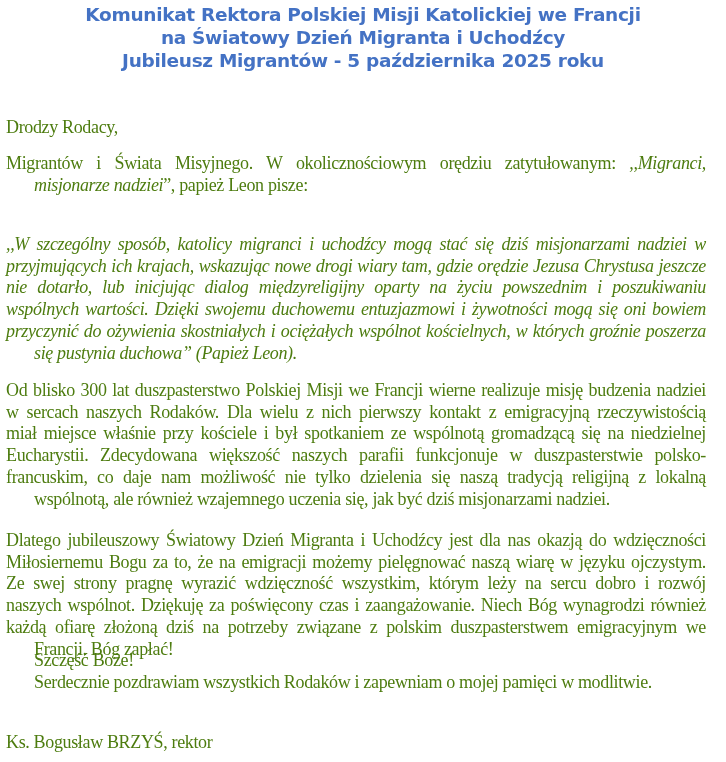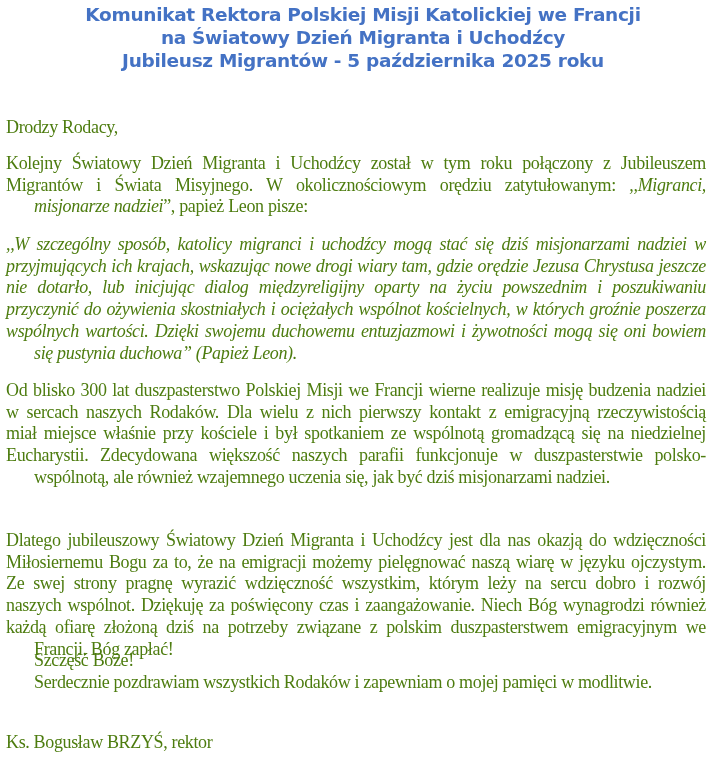--- a/index.html
+++ b/index.html
@@ -42,39 +42,39 @@
 
   <div class="title" style="color: rgb(68, 114, 196);">
     <div>Komunikat Rektora Polskiej Misji Katolickiej we Francji</div>
     <div>na Światowy Dzień Migranta i Uchodźcy</div>
     <div>Jubileusz Migrantów - 5 października 2025 roku</div>
   </div>
 
   <div id="greeting" class="body-text">Drodzy Rodacy,</div>
 
   <div id="p1" class="body-text">
-    <span class="jline">Kolejny Światowy Dzień Migranta i Uchodźcy został w tym roku połączony z Jubileuszem</span>
     <span class="jline"><span>Migrantów i Świata Misyjnego. W okolicznościowym orędziu zatytułowanym: </span><span class="italic">,,Migranci,</span></span>
     <span class="line"><span class="italic">misjonarze nadziei</span><span>”, papież Leon pisze:</span></span>
   </div>
 
   <div id="p2" class="body-text italic">
     <span class="jline">,,W szczególny sposób, katolicy migranci i uchodźcy mogą stać się dziś misjonarzami nadziei w</span>
     <span class="jline">przyjmujących ich krajach, wskazując nowe drogi wiary tam, gdzie orędzie Jezusa Chrystusa jeszcze</span>
     <span class="jline">nie dotarło, lub inicjując dialog międzyreligijny oparty na życiu powszednim i poszukiwaniu</span>
+    <span class="jline">wspólnych wartości. Dzięki swojemu duchowemu entuzjazmowi i żywotności mogą się oni bowiem</span>
     <span class="jline">przyczynić do ożywienia skostniałych i ociężałych wspólnot kościelnych, w których groźnie poszerza</span>
-    <span class="jline">wspólnych wartości. Dzięki swojemu duchowemu entuzjazmowi i żywotności mogą się oni bowiem</span>
     <span class="line">się pustynia duchowa” (Papież Leon).</span>
   </div>
 
   <div id="p3" class="body-text">
     <span class="jline">Od blisko 300 lat duszpasterstwo Polskiej Misji we Francji wierne realizuje misję budzenia nadziei</span>
     <span class="jline">w sercach naszych Rodaków. Dla wielu z nich pierwszy kontakt z emigracyjną rzeczywistością</span>
     <span class="jline">miał miejsce właśnie przy kościele i był spotkaniem ze wspólnotą gromadzącą się na niedzielnej</span>
     <span class="jline">Eucharystii. Zdecydowana większość naszych parafii funkcjonuje w duszpasterstwie polsko-</span>
+    <span class="jline">francuskim, co daje nam możliwość nie tylko dzielenia się naszą tradycją religijną z lokalną</span>
     <span class="line">wspólnotą, ale również wzajemnego uczenia się, jak być dziś misjonarzami nadziei.</span>
   </div>
 
   <div id="p4" class="body-text">
     <span class="jline">Dlatego jubileuszowy Światowy Dzień Migranta i Uchodźcy jest dla nas okazją do wdzięczności</span>
     <span class="jline">Miłosiernemu Bogu za to, że na emigracji możemy pielęgnować naszą wiarę w języku ojczystym.</span>
     <span class="jline">Ze swej strony pragnę wyrazić wdzięczność wszystkim, którym leży na sercu dobro i rozwój</span>
     <span class="jline">naszych wspólnot. Dziękuję za poświęcony czas i zaangażowanie. Niech Bóg wynagrodzi również</span>
     <span class="jline">każdą ofiarę złożoną dziś na potrzeby związane z polskim duszpasterstwem emigracyjnym we</span>
     <span class="line">Francji. Bóg zapłać!</span>

